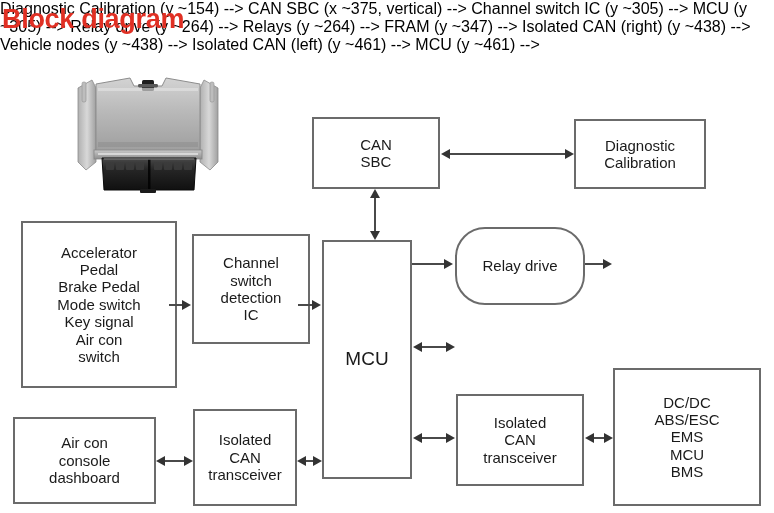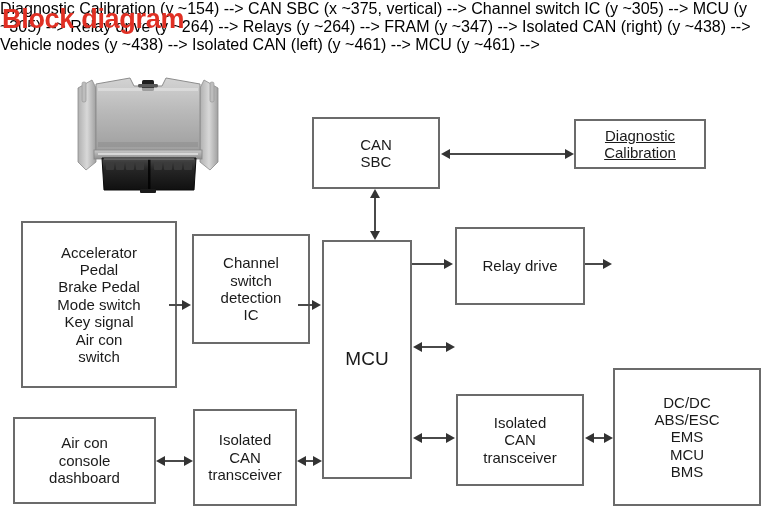--- a/index.html
+++ b/index.html
@@ -163,21 +163,21 @@
     <rect x="72" y="131" width="16" height="4" rx="1" fill="#1a1a1a"></rect>
   </svg>
 
   
 
   
   <div class="box" style="left:312px; top:117px; width:128px; height:72px;">CAN
 SBC</div>
 
   
-  <div class="box" style="left:574px; top:119px; width:132px; height:50px;text-decoration:underline;">Diagnostic
+  <div class="box" style="left:574px; top:119px; width:132px; height:70px;">Diagnostic
 Calibration</div>
 
   
   <div class="box" style="left:21px; top:221px; width:156px; height:167px;">Accelerator
 Pedal
 Brake Pedal
 Mode switch
 Key signal
 Air con
 switch</div>
@@ -185,21 +185,21 @@
   
   <div class="box" style="left:192px; top:234px; width:118px; height:110px;">Channel
 switch
 detection
 IC</div>
 
   
   <div class="box mcu-text" style="left:322px; top:240px; width:90px; height:239px;">MCU</div>
 
   
-  <div class="box" style="left:455px; top:227px; width:130px; height:78px;">Relay drive</div>
+  <div class="box" style="left:455px; top:227px; width:130px; height:78px;border-radius:30px;">Relay drive</div>
 
   
 
   
 
   
   <div class="box" style="left:456px; top:394px; width:128px; height:92px;">Isolated
 CAN
 transceiver</div>
 

